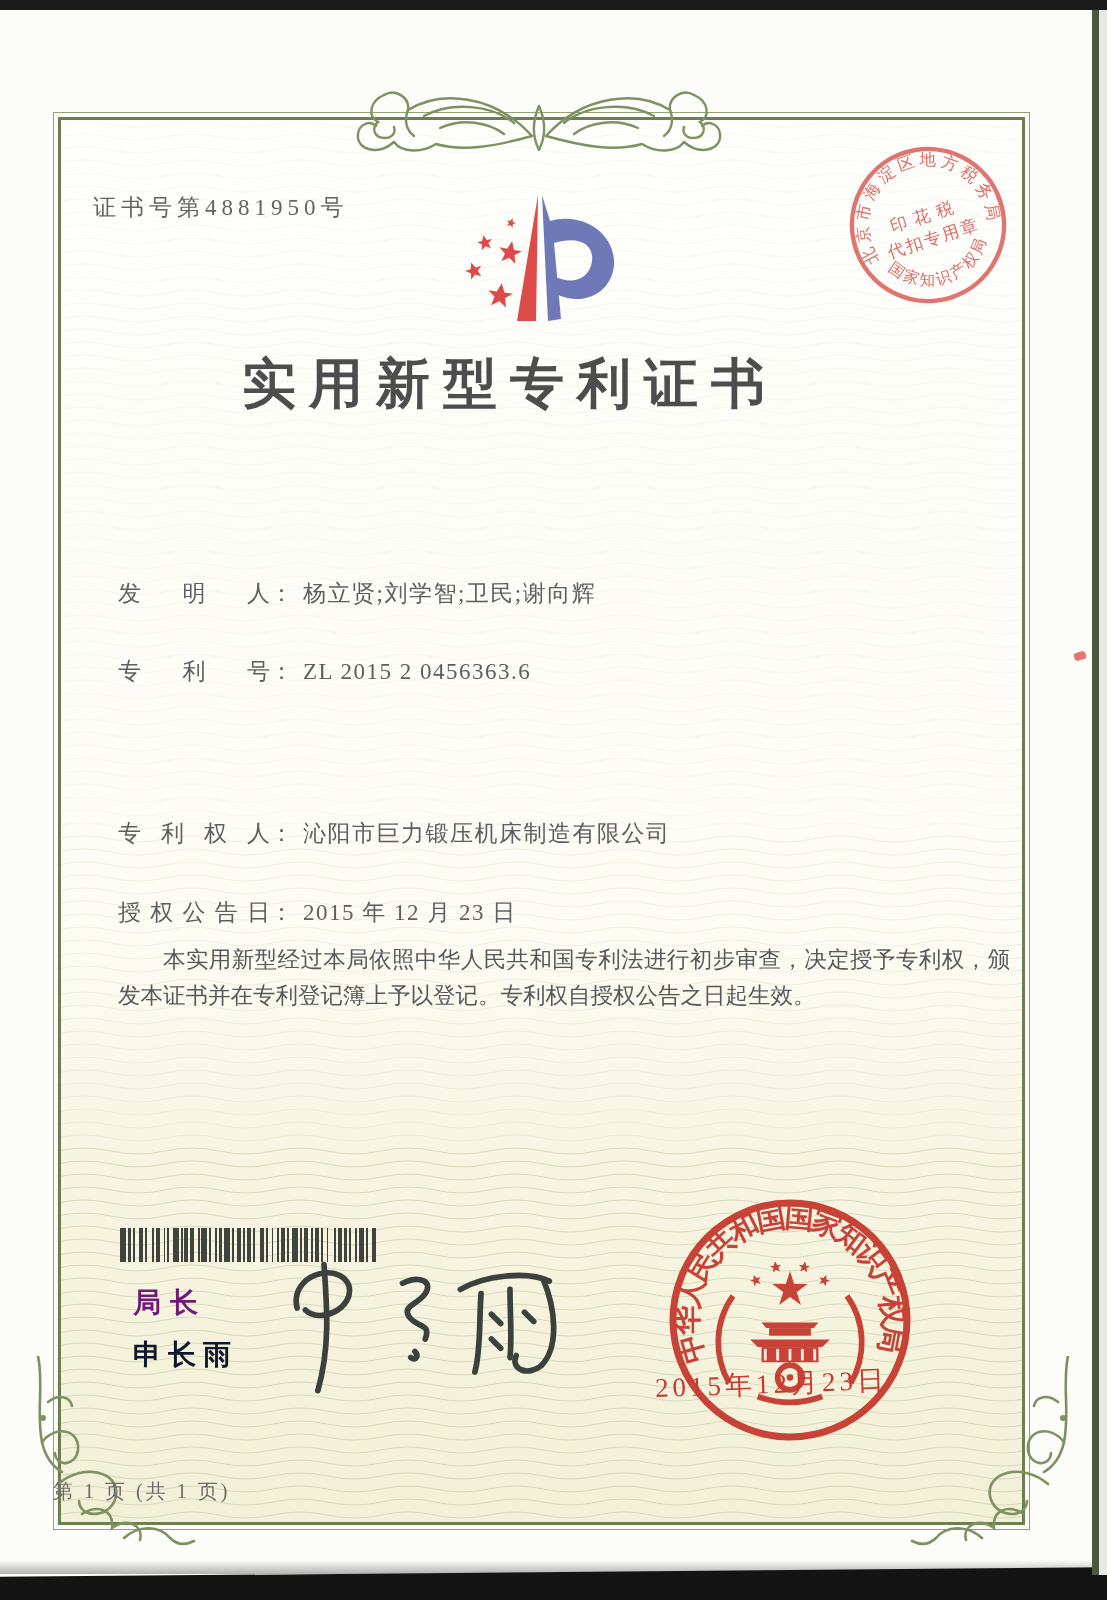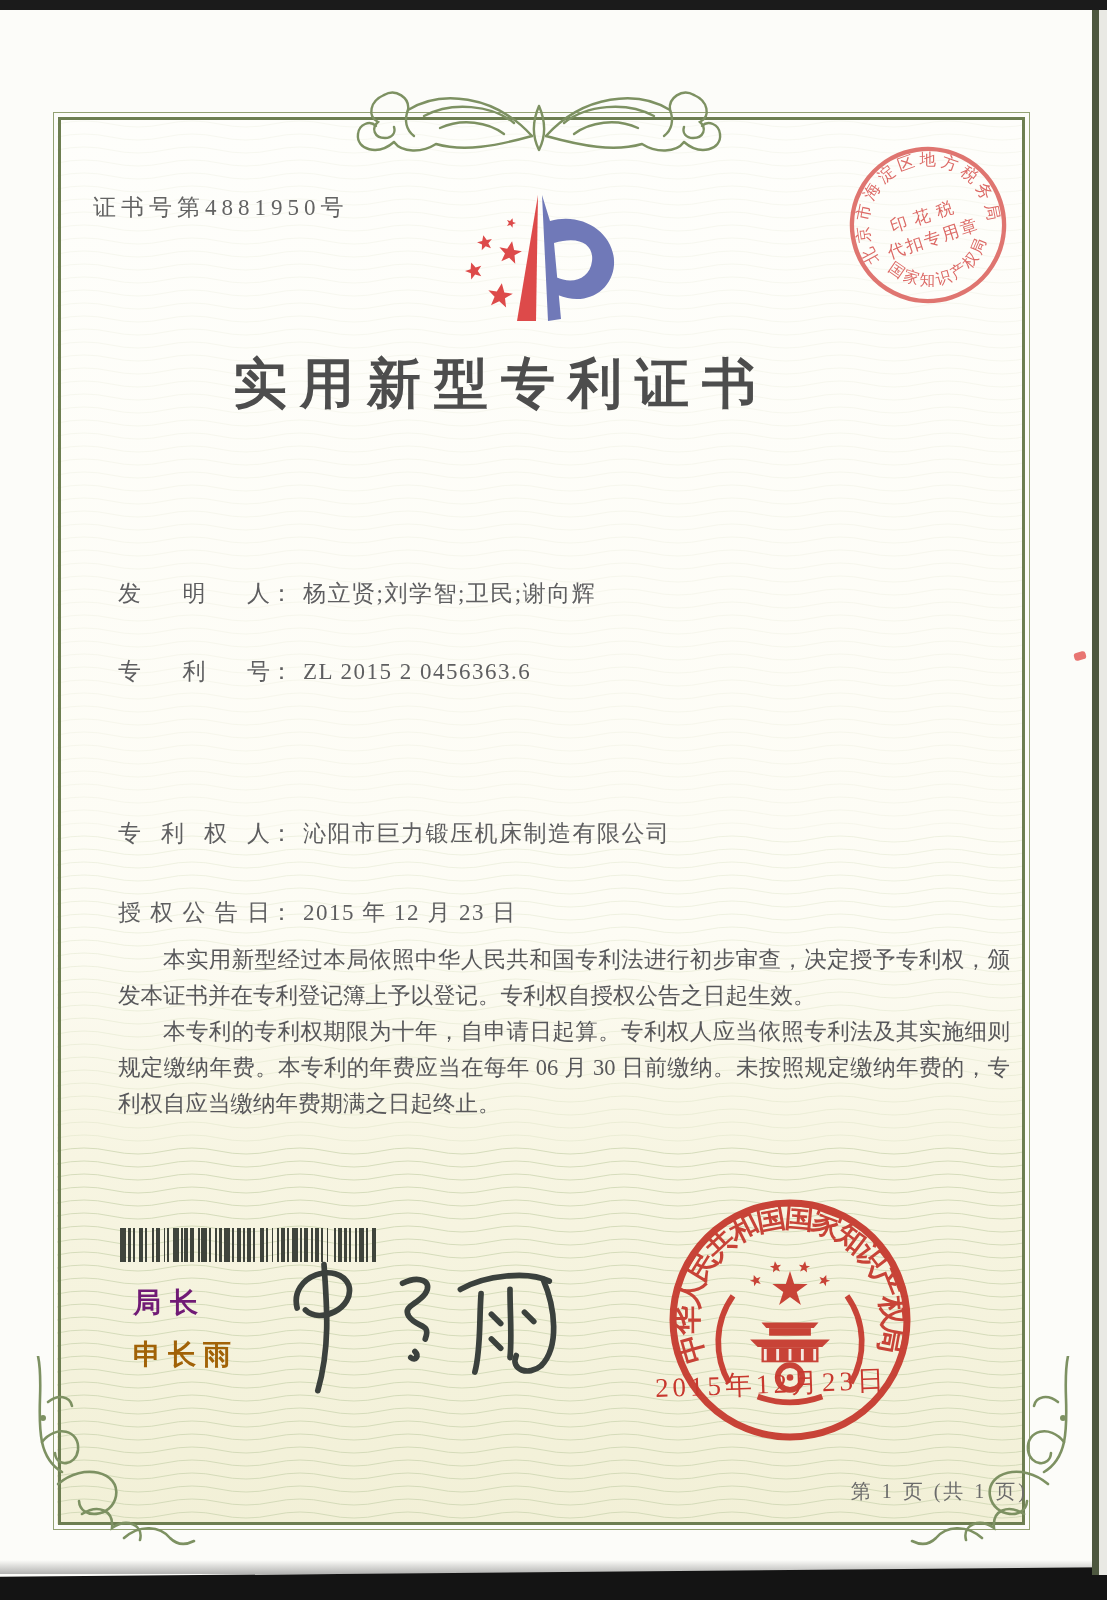--- a/index.html
+++ b/index.html
@@ -16,40 +16,40 @@
   .frame-outer{position:absolute;left:53px;top:112px;width:975px;height:1416px;border:1px solid #93a173;}
   .frame-inner{position:absolute;left:4px;top:4px;right:4px;bottom:4px;border:3px solid #6d7e51;}
   .cert-bg{position:absolute;left:57px;top:116px;width:967px;height:1408px;
            background:linear-gradient(180deg,#fefefb 0%,#fdfcf4 58%,#f7f5e2 74%,#f2f0d7 100%);}
   .waves{position:absolute;left:57px;top:116px;width:967px;height:1408px;pointer-events:none;}
 
   .txt{position:absolute;color:#5c5c5e;}
   .cert-no{left:93px;top:192px;font-size:23px;letter-spacing:5px;color:#636363;}
   .logo{position:absolute;left:432px;top:183px;width:212px;height:150px;}
   .tax-stamp{position:absolute;left:836px;top:133px;width:184px;height:184px;opacity:.93;}
-  .title{left:61px;top:348px;width:880px;text-align:center;font-size:54px;letter-spacing:13px;
+  .title{left:70px;top:348px;width:880px;text-align:center;font-size:54px;letter-spacing:13px;
          color:#4d4d4d;font-weight:600;}
   .field{position:absolute;left:118px;font-size:23px;color:#5e5e60;white-space:nowrap;}
   .flabel{display:inline-block;width:152px;text-align:justify;text-align-last:justify;vertical-align:bottom;}
   .fcolon{display:inline-block;margin-right:10px;}
   .fvalue{letter-spacing:1.5px;}
   .paras{position:absolute;left:118px;top:942px;width:892px;font-size:22.5px;line-height:36px;
          color:#57575a;text-align:justify;}
   .paras p{margin:0;text-indent:2em;}
   .barcode{position:absolute;left:120px;top:1228px;width:284px;height:34px;display:flex;align-items:stretch;overflow:hidden;}
   .barcode div{background:#3f443c;}
   .director-label{left:133px;top:1284px;font-size:28px;letter-spacing:9px;color:#701a75;
      font-family:"Liberation Sans","DejaVu Sans",sans-serif;font-weight:600;}
-  .director-name{left:133px;top:1336px;font-size:28px;letter-spacing:7px;color:#a16207;
+  .director-name{left:133px;top:1336px;font-size:28px;letter-spacing:7px;color:#0f172a;
      font-family:"Liberation Sans","DejaVu Sans",sans-serif;font-weight:600;text-align:center;}
   .signature{position:absolute;left:262px;top:1248px;width:310px;height:150px;}
   .big-seal{position:absolute;left:662px;top:1192px;width:256px;height:256px;opacity:.95;}
   .seal-date{position:absolute;left:655px;top:1366px;font-size:27px;letter-spacing:4px;color:#c8382e;
              transform:rotate(-2deg);white-space:nowrap;}
-  .footer{left:53px;top:1478px;width:975px;text-align:right;font-size:20px;letter-spacing:3px;color:#6b6b6b;}
+  .footer{left:53px;top:1478px;width:975px;text-align:left;font-size:20px;letter-spacing:3px;color:#6b6b6b;}
   .red-mark{position:absolute;left:1074px;top:652px;width:12px;height:8px;background:#e87572;border-radius:3px;transform:rotate(-15deg);}
   .ornament-top{position:absolute;left:344px;top:76px;width:390px;height:88px;}
   .flourish-bl{position:absolute;left:28px;top:1356px;width:170px;height:190px;}
   .flourish-br{position:absolute;left:908px;top:1356px;width:170px;height:190px;transform:scaleX(-1);}
   svg{display:block;}
 </style>
 </head>
 <body>
 
 <div class="page">
@@ -260,21 +260,20 @@
   </div>
   <div class="field" style="top:818px">
     <span class="flabel">专利权人</span><span class="fcolon">：</span><span class="fvalue">沁阳市巨力锻压机床制造有限公司</span>
   </div>
   <div class="field" style="top:897px">
     <span class="flabel">授权公告日</span><span class="fcolon">：</span><span class="fvalue">2015 年 12 月 23 日</span>
   </div>
 
   <div class="paras">
     <p>本实用新型经过本局依照中华人民共和国专利法进行初步审查，决定授予专利权，颁发本证书并在专利登记簿上予以登记。专利权自授权公告之日起生效。</p>
-    <p>本专利的专利权期限为十年，自申请日起算。专利权人应当依照专利法及其实施细则规定缴纳年费。本专利的年费应当在每年 06 月 30 日前缴纳。未按照规定缴纳年费的，专利权自应当缴纳年费期满之日起终止。</p>
   </div>
 
   <div class="barcode" id="barcode">
       <div style="width: 5.7px; flex: 0 0 auto;"></div>
       <div style="width: 1.9px; flex: 0 0 auto; background: transparent;"></div>
       <div style="width: 3.8px; flex: 0 0 auto;"></div>
       <div style="width: 1.9px; flex: 0 0 auto; background: transparent;"></div>
       <div style="width: 1.9px; flex: 0 0 auto;"></div>
       <div style="width: 3.8px; flex: 0 0 auto; background: transparent;"></div>
       <div style="width: 3.8px; flex: 0 0 auto;"></div>

